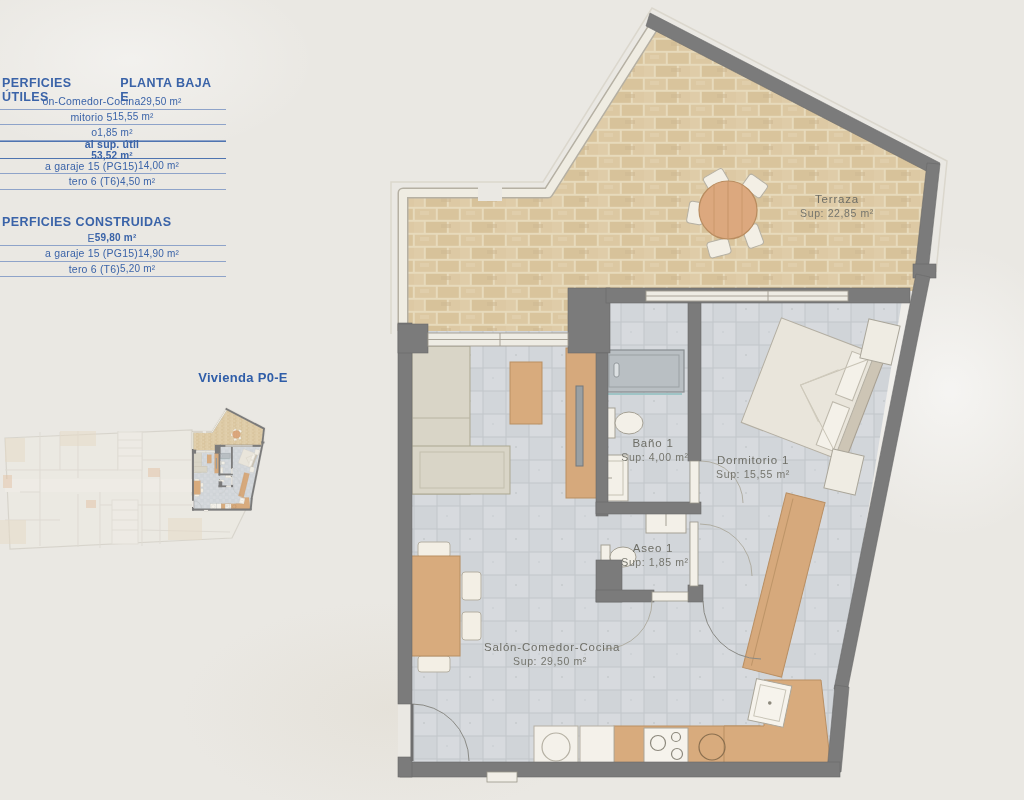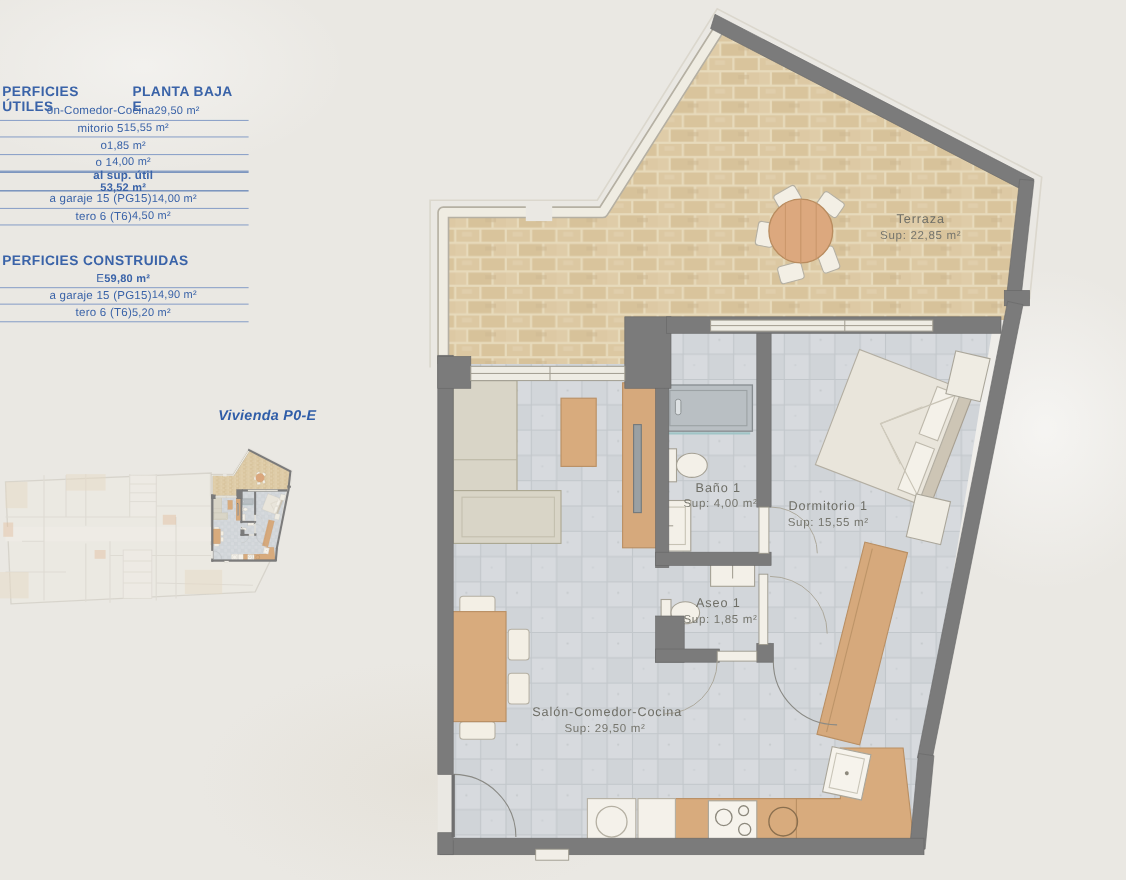--- a/index.html
+++ b/index.html
@@ -23,21 +23,21 @@
   .row{display:flex;justify-content:center;align-items:center;
        height:14.5px;font-size:10.5px;letter-spacing:.2px;
        border-bottom:1px solid #8ea3c9;padding:0 4px 0 2px;}
   .row .val{font-size:10px;}
   .row.total{font-weight:bold;border-top:1.5px solid #4f74b0;border-bottom:1.5px solid #4f74b0;height:16px;flex-direction:column;}
   .row.boldval .val{font-weight:bold;}
   .spacer11{height:11px;}
   .sect{font-weight:bold;font-size:12.5px;letter-spacing:.4px;height:18px;
         display:flex;align-items:center;padding:0 0 0 2px;margin-top:12px;}
   .key-label{position:absolute;left:168px;top:370px;width:150px;text-align:center;
-             color:#2f5da8;font-weight:bold;font-size:13px;letter-spacing:.3px;font-style:italic;}
+             color:#2f5da8;font-weight:bold;font-size:13px;letter-spacing:.3px;}
 
   svg text{font-family:"Liberation Sans", sans-serif;}
   .roomname{font-size:11.5px;fill:#6e6e66;letter-spacing:.8px;}
   .roomsup{font-size:10.5px;fill:#75756d;letter-spacing:.6px;}
 </style>
 </head>
 <body>
 
 <div class="blotch b1"></div>
 <div class="blotch b2"></div>
@@ -52,24 +52,20 @@
     <span>ón-Comedor-Cocina</span>
     <span class="val">29,50 m²</span>
   </div>
   <div class="row">
     <span>mitorio 5</span>
     <span class="val">15,55 m²</span>
   </div>
   <div class="row">
     <span>o</span>
     <span class="val">1,85 m²</span>
-  </div>
-  <div class="row">
-    <span>o 1</span>
-    <span class="val">4,00 m²</span>
   </div>
   <div class="row total">
     <span>al sup. útil</span>
     <span class="val">53,52 m²</span>
   </div>
   <div class="row">
     <span>a garaje 15 (PG15)</span>
     <span class="val">14,00 m²</span>
   </div>
   <div class="row">

